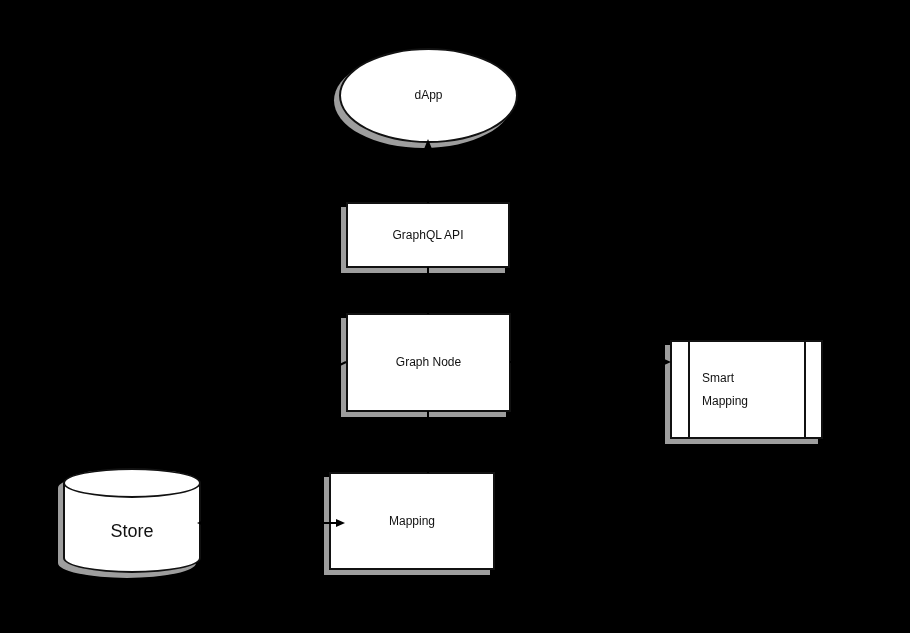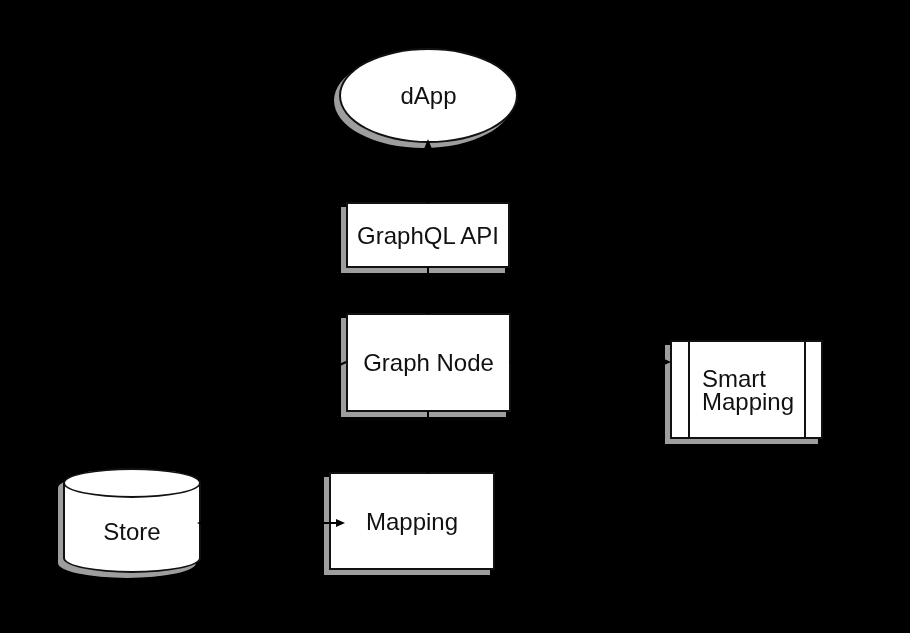--- a/index.html
+++ b/index.html
@@ -4,21 +4,21 @@
 <style>
   html,body{margin:0;padding:0;background:#000;}
   .stage{
     position:relative;width:910px;height:633px;background:#000;overflow:hidden;
     font-family:"Liberation Sans","DejaVu Sans",sans-serif;color:#111;
   }
   
   .node{
     position:absolute;background:#fff;border:2px solid #111;box-sizing:border-box;
     display:flex;align-items:center;justify-content:center;
-    font-size:24px;line-height:23px;color:#111;
+    font-size:12px;line-height:23px;color:#111;
     box-shadow:-5px 5px 0 #9e9e9e;
     z-index:2;
   }
   .node .lbl{text-align:center;}
   
   .n-dapp{left:339px;top:48px;width:179px;height:95px;border-radius:50%;}
   
   .n-graphql{left:346px;top:202px;width:164px;height:66px;}
   
   .n-graphnode{left:346px;top:313px;width:165px;height:99px;}
@@ -27,21 +27,21 @@
   .n-smart .innerline{position:absolute;top:0;bottom:0;width:2px;background:#111;}
   .n-smart .il-left{left:16px;}
   .n-smart .il-right{left:132px;}
   .n-smart .lbl{text-align:left;margin-left:30px;}
   
   .n-mapping{left:329px;top:472px;width:166px;height:98px;}
   
   .cyl{
     position:absolute;left:63px;top:468px;width:138px;height:105px;z-index:2;
     filter:drop-shadow(-5px 5px 0 #9e9e9e);
-    font-size:24px;color:#111;
+    font-size:18px;color:#111;
   }
   .cyl .part{position:absolute;box-sizing:border-box;background:#fff;border:2px solid #111;}
   .cyl .c-top{left:0;top:0;width:138px;height:30px;border-radius:50%;z-index:3;}
   .cyl .c-body{left:0;top:15px;width:138px;height:75px;border-top:none;border-bottom:none;z-index:2;}
   .cyl .c-bottom{left:0;top:75px;width:138px;height:30px;border-radius:50%;z-index:1;}
   .cyl .lbl{
     position:absolute;left:0;right:0;top:30px;bottom:8px;z-index:4;
     display:flex;align-items:center;justify-content:center;
   }
   

